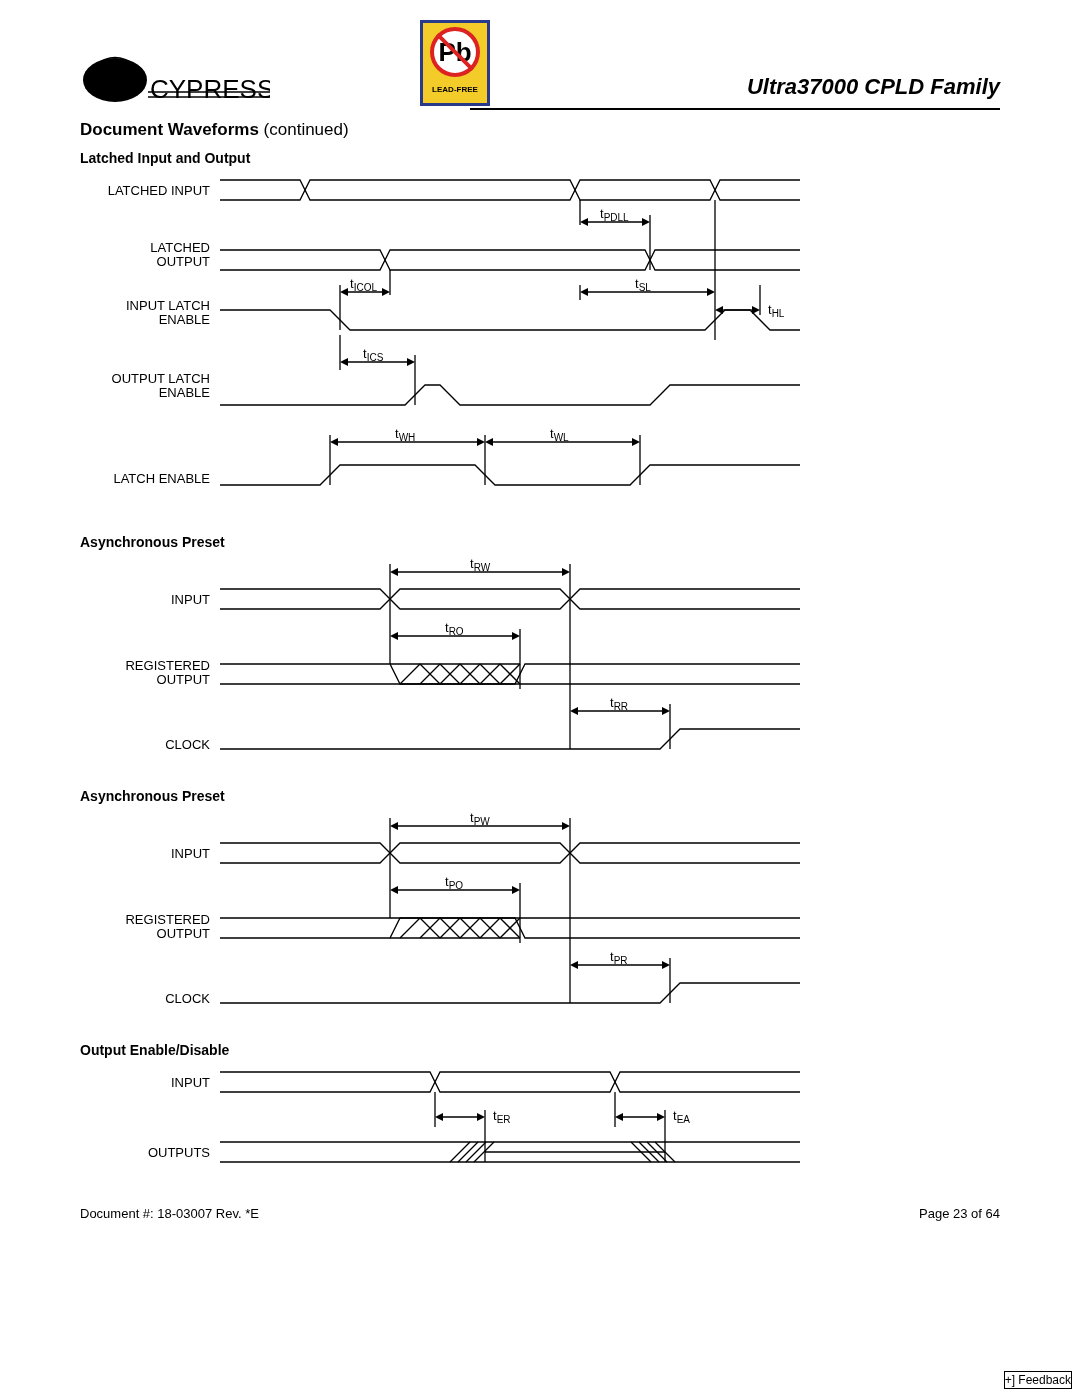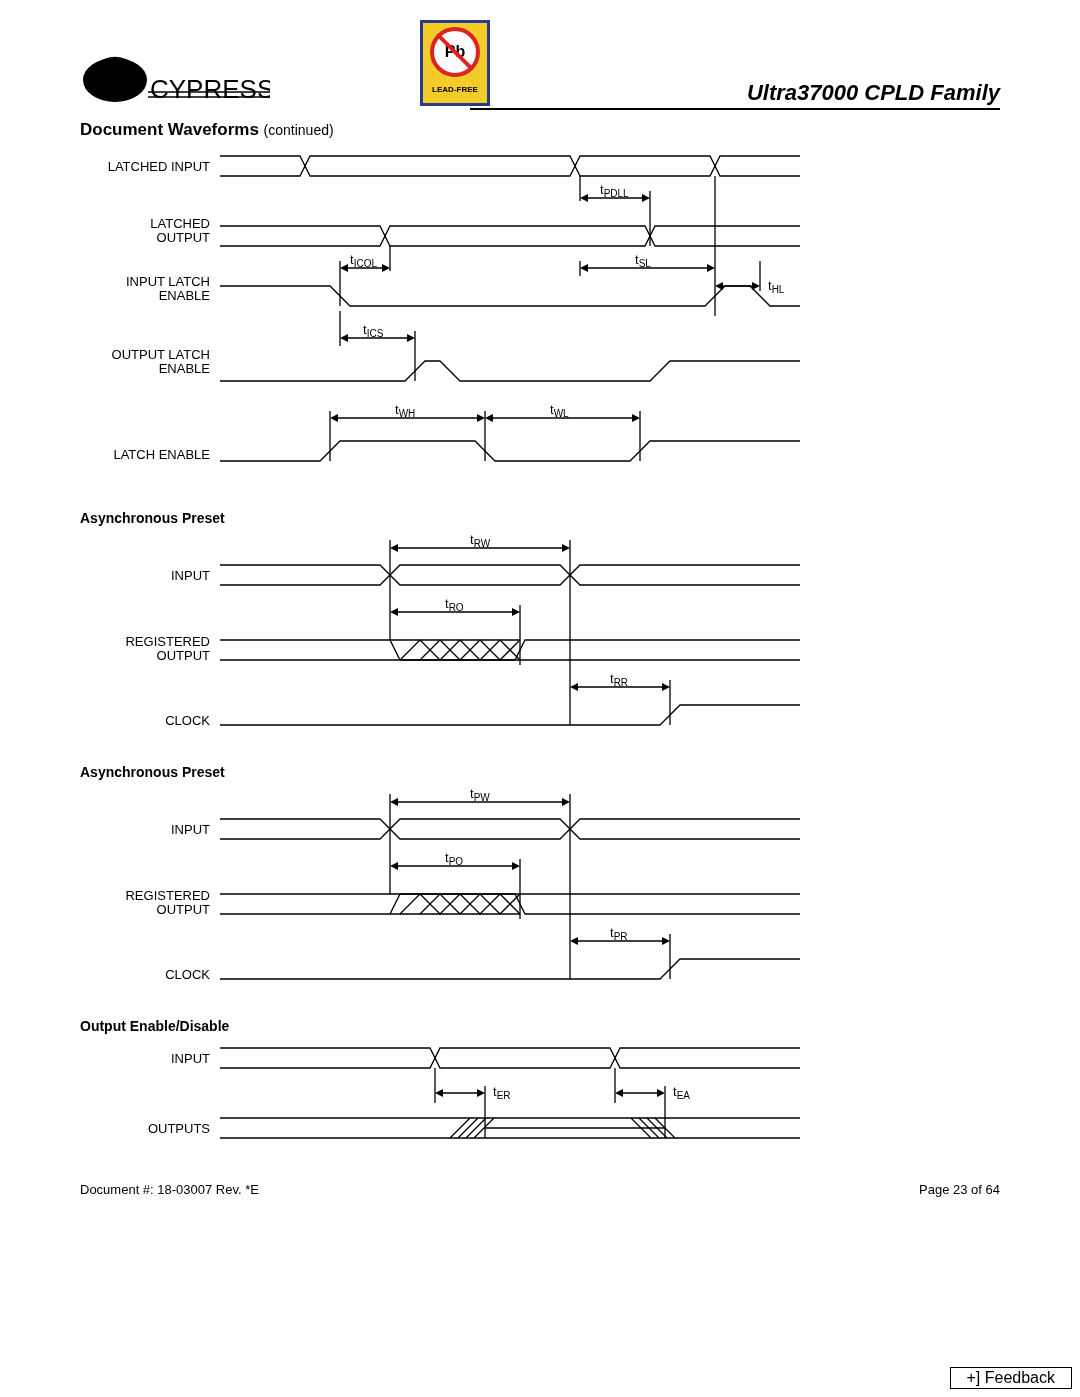--- a/index.html
+++ b/index.html
@@ -44,21 +44,21 @@
     width: 42px;
     height: 42px;
     border-radius: 50%;
     border: 4px solid #d22;
     background: #fff;
     position: relative;
     display: flex;
     align-items: center;
     justify-content: center;
     font-weight: bold;
-    font-size: 16px;
+    font-size: 26px;
     color: #000;
   }
   .pb-circle::after {
     content: "";
     position: absolute;
     width: 50px;
     height: 4px;
     background: #d22;
     transform: rotate(45deg);
   }
@@ -69,52 +69,52 @@
     margin-top: 8px;
   }
   .title {
     font-size: 22px;
     font-weight: bold;
     font-style: italic;
     border-bottom: 2.5px solid #000;
     text-align: right;
     flex: 1;
     margin-left: 200px;
-    padding-bottom: 2px;
+    padding-bottom: 8px;
   }
   .section-title {
     font-size: 17px;
     font-weight: bold;
     margin: 10px 0 6px 0;
   }
   .section-title .cont {
     font-weight: normal;
-    font-size: 14px;
+    font-size: 17px;
   }
   .subsection {
     font-size: 14px;
     font-weight: bold;
     margin: 10px 0 4px 0;
   }
   .svg-container {
     width: 920px;
   }
   .footer {
     display: flex;
     justify-content: space-between;
     font-size: 13px;
     margin-top: 30px;
   }
   .feedback {
     position: absolute;
     bottom: 8px;
     right: 8px;
     border: 1px solid #000;
-    font-size: 16px;
-    padding: 1px 16px;
+    font-size: 12px;
+    padding: 1px 0;
     background: #fff;
   }
   .tlabel { font-family: Arial, sans-serif; font-size: 13px; }
   .tsub { font-size: 10px; }
   .siglabel { font-family: Arial, sans-serif; font-size: 13px; text-anchor: end; }
   line, path, polyline { stroke: #000; stroke-width: 1.3; fill: none; }
   .arrowhead { fill: #000; stroke: none; }
 </style>
 </head>
 <body>
@@ -140,20 +140,21 @@
         </div>
       <div class="pb-text">LEAD-FREE</div>
     </div>
     <div class="title">Ultra37000 CPLD Family</div>
   </div>
 
   <div class="section-title">
     <span>Document Waveforms</span> <span class="cont">(continued)</span>
   </div>
 
+  <div class="subsection">Latched Input and Output</div>
   <div class="svg-container">
     <svg viewBox="0 0 820 350" width="820" height="350">
       <defs>
         <g id="arL">
             <polygon class="arrowhead" points="0,0 8,-4 8,4"></polygon>
           </g>
         <g id="arR">
             <polygon class="arrowhead" points="0,0 -8,-4 -8,4"></polygon>
           </g>
       </defs>

